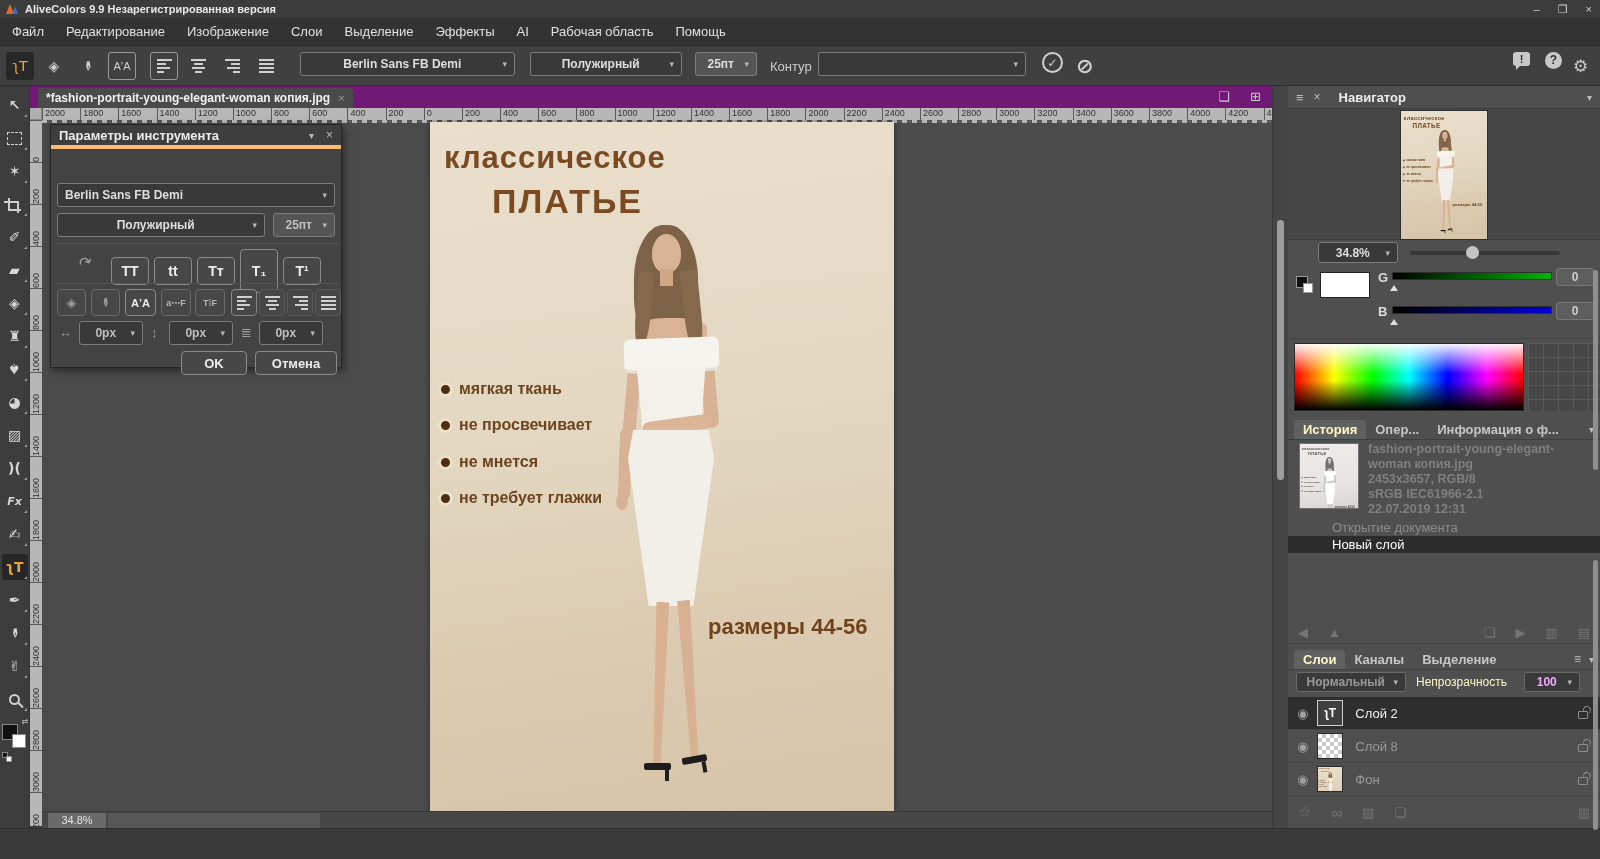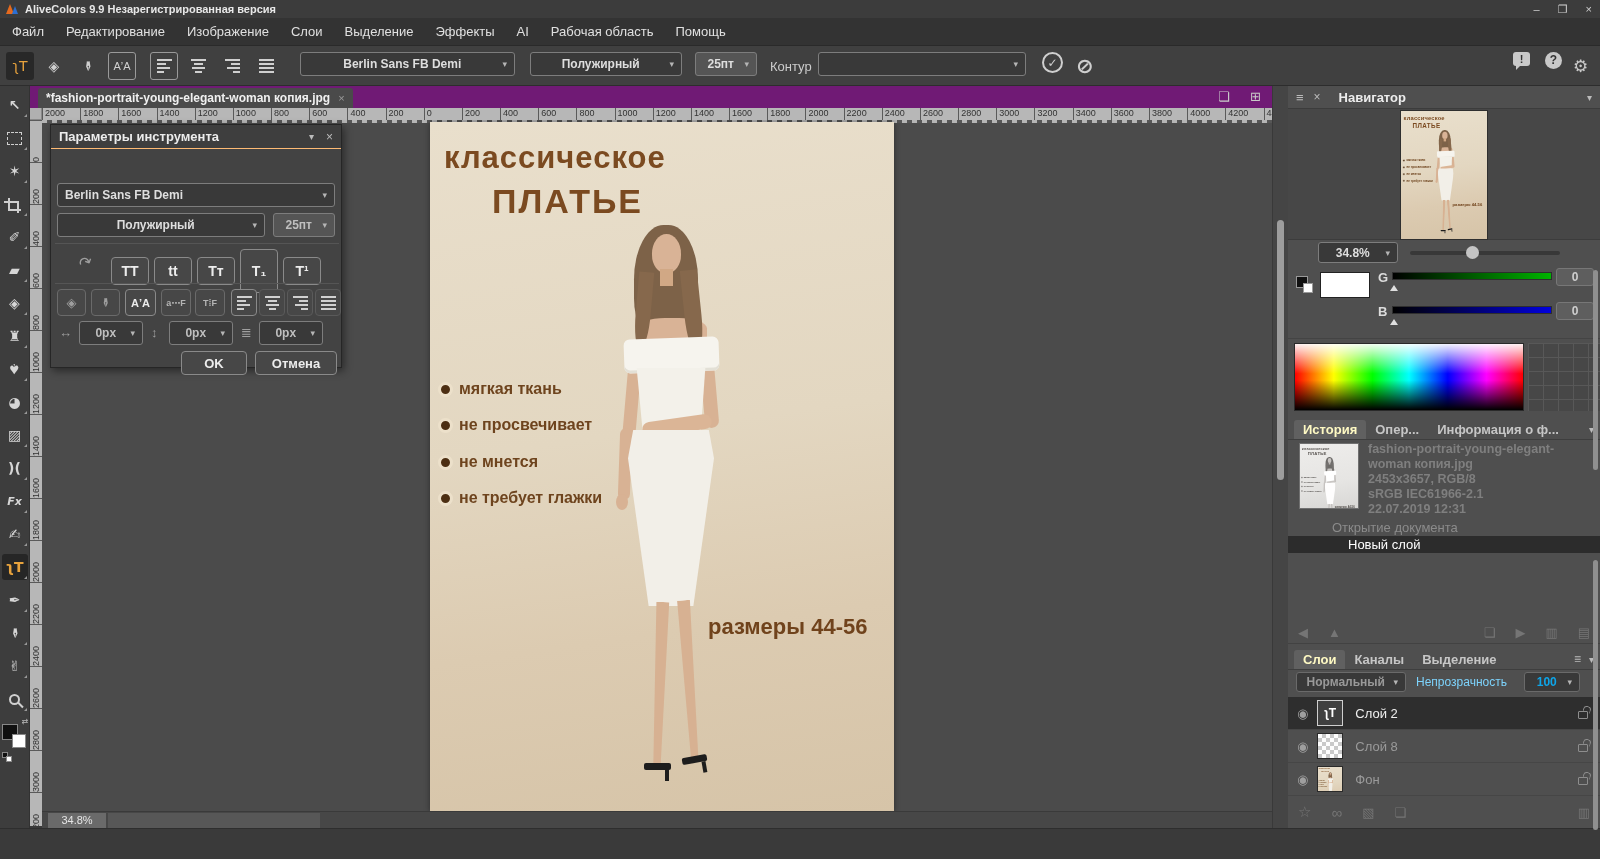--- a/index.html
+++ b/index.html
@@ -99,21 +99,21 @@
   .torso{left:202px;top:246px;width:78px;height:66px;background:#f3f1ea;clip-path:polygon(6% 0,94% 0,88% 100%,14% 100%)}
   .skirt{left:198px;top:308px;width:86px;height:176px;background:#f2efe8;clip-path:polygon(6% 0,94% 0,100% 16%,76% 100%,24% 100%,0 16%)}
   .legL{left:222px;top:480px;width:16px;height:162px;background:#d7b192;clip-path:polygon(10% 0,90% 0,72% 100%,26% 100%);transform:rotate(2deg)}
   .legR{left:251px;top:478px;width:16px;height:158px;background:#d7b192;clip-path:polygon(10% 0,90% 0,74% 100%,28% 100%);transform:rotate(-4deg)}
   .shoeL{left:214px;top:641px;width:27px;height:7px;background:#1d1d1d;border-radius:2px}
   .shoeL::after{content:'';position:absolute;right:2px;top:7px;width:4px;height:11px;background:#1d1d1d}
   .shoeR{left:252px;top:634px;width:25px;height:7px;background:#1d1d1d;border-radius:2px;transform:rotate(-10deg)}
   .shoeR::after{content:'';position:absolute;right:2px;top:7px;width:4px;height:11px;background:#1d1d1d}
   
   #fpanel{left:50px;top:124px;width:292px;height:244px;background:#434343;border:1px solid #262626;box-shadow:2px 3px 8px rgba(0,0,0,.45);z-index:30}
-  #fpanel .phead{height:24px;background:#3e3e3e;border-bottom:1px solid #fdba74;display:flex;align-items:center;padding:0 8px}
+  #fpanel .phead{height:24px;background:#3e3e3e;border-bottom:4px solid #fdba74;display:flex;align-items:center;padding:0 8px}
   #fpanel .phead b{font-size:13px;color:#ececec}
   #fpanel .phead .sp{flex:1}
   #fpanel .ptxt{position:absolute;left:6px;top:30px;width:278px;height:22px;background:#2e2e2e;border:1px solid #4a90d9;color:#cfcfcf;font-size:12px;padding:0 5px;font-family:"Liberation Sans",sans-serif}
   #fpanel .ptxt::placeholder{color:#9a9a9a}
   .frow{position:absolute;left:0;width:292px;display:flex;align-items:center}
   .fbtn{border:1px solid #8a8a8a;border-radius:4px;background:#474747;color:#ececec;font-weight:bold;display:flex;align-items:center;justify-content:center}
   .divid{position:absolute;left:4px;width:284px;height:1px;background:#383838;border-bottom:1px solid #555}
   .gico{color:#9f9f9f;font-size:13px}
   
   #gapstrip{left:1272px;top:86px;width:16px;height:742px;background:#454545;border-left:1px solid #393939}
@@ -698,21 +698,21 @@
       <div>fashion-portrait-young-elegant-</div>
       <div>woman копия.jpg</div>
       <div>2453x3657, RGB/8</div>
       <div>sRGB IEC61966-2.1</div>
       <div>22.07.2019 12:31</div>
     </div>
   </div>
 
   <div class="rp" style="top:434px;height:36px">
     <div style="height:16px;padding-left:44px;font-size:13px;color:#8b8b8b;line-height:16px">Открытие документа</div>
-    <div style="height:17px;padding-left:60px;font-size:13px;color:#ffffff;line-height:17px;background:#2c2c2c">Новый слой</div>
+    <div style="height:17px;padding-left:44px;font-size:13px;color:#ffffff;line-height:17px;background:#2c2c2c">Новый слой</div>
   </div>
 
   <div class="rp" style="top:536px;height:22px;display:flex;align-items:center;gap:20px;padding:0 10px;border-bottom:1px solid #424242">
     <span class="icr">◀</span>
     <span class="icr">▲</span>
     <span style="flex:1"></span>
     <span class="icr">❏</span>
     <span class="icr">▶</span>
     <span class="icr">▥</span>
     <span class="icr">▤</span>
@@ -724,23 +724,23 @@
     <span class="ptab">Выделение</span>
     <span style="margin-left:auto;color:#bbb;font-size:12px;padding-bottom:3px">≡</span>
     <span style="color:#bbb;font-size:10px;padding:0 0 4px 8px">▾</span>
   </div>
 
   <div class="rp" style="top:586px;height:24px">
     <div class="dd center" style="position:absolute;left:8px;top:0;width:110px;height:20px;border-color:#6a6a6a">
         <span style="color:#999">Нормальный</span>
         <i class="car">▾</i>
       </div>
-    <span style="position:absolute;left:128px;top:3px;font-size:12px;color:#7dd3fc">Непрозрачность</span>
+    <span style="position:absolute;left:128px;top:3px;font-size:12px;color:#fef9c3">Непрозрачность</span>
     <div class="dd center" style="position:absolute;left:236px;top:0;width:56px;height:20px;border-color:#6a6a6a">
-        <span style="color:#0ea5e9">100</span>
+        <span style="color:#f0abfc">100</span>
         <i class="car">▾</i>
       </div>
   </div>
 
   <div class="lrow" style="top:611px;background:#2e2e2e">
     <span class="eye">◉</span>
     <span class="lthumb" style="background:#404040;border:1px solid #cfcfcf;display:flex;align-items:center;justify-content:center;color:#fff;font-weight:bold;font-size:12px">ʅT</span>
     <span class="lname" style="color:#f0f0f0">Слой 2</span>
     <i class="lock"></i>
   </div>

